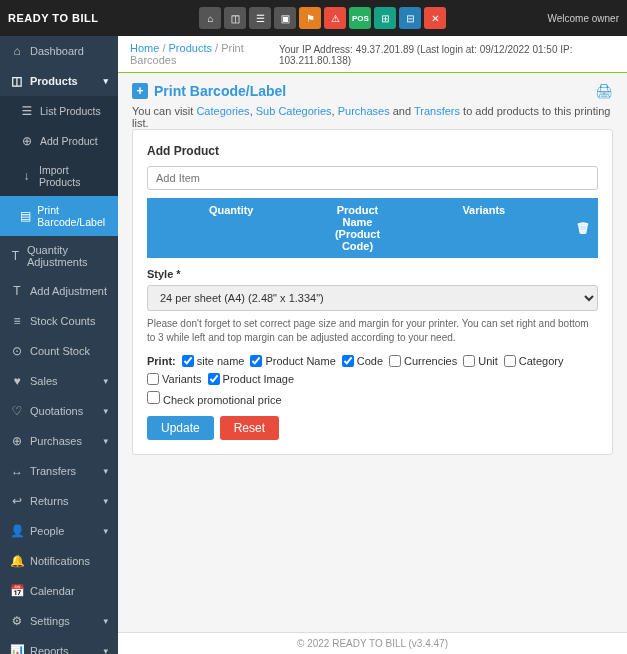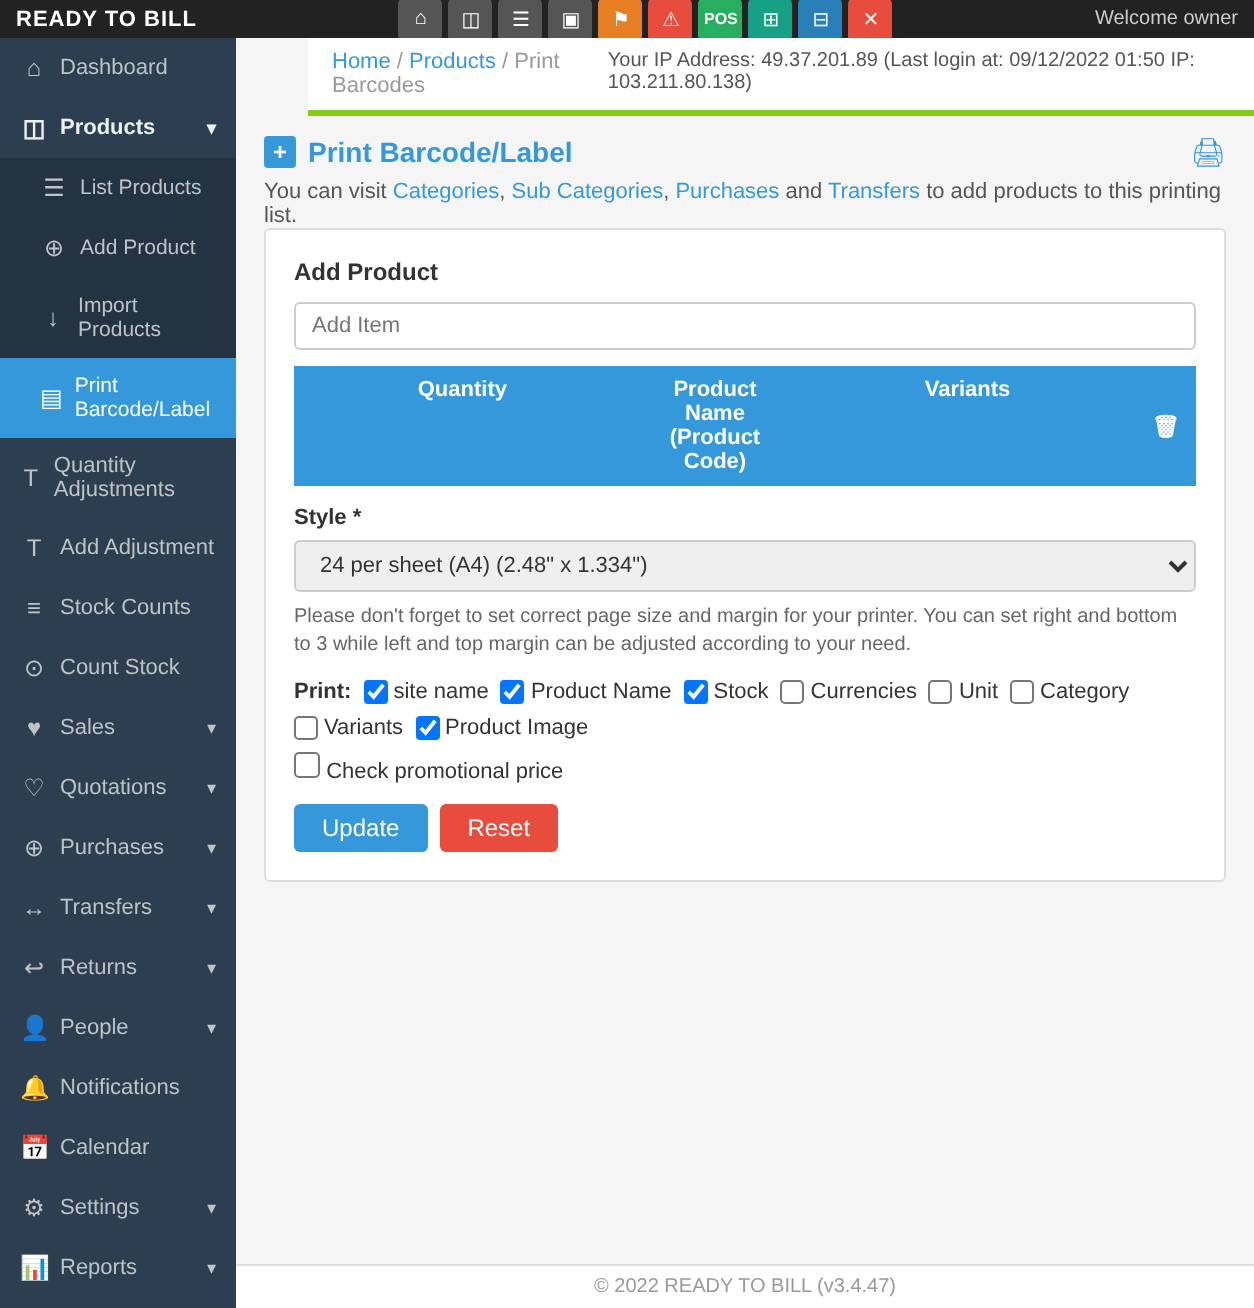--- a/index.html
+++ b/index.html
@@ -1,21 +1,21 @@
 <!DOCTYPE html>
 <html><head>
   <meta charset="utf-8">
   <style>
     * { box-sizing: border-box; margin: 0; padding: 0; }
     body { font-family: Arial, sans-serif; font-size: 12px; background: #f0f0f0; display: flex; flex-direction: column; height: 654px; width: 627px; overflow: hidden; }
 
     
     .topbar {
       background: #222;
-      height: 19px;
+      height: 36px;
       display: flex;
       align-items: center;
       justify-content: space-between;
       padding: 0 8px;
       flex-shrink: 0;
     }
     .topbar-brand {
       color: #fff;
       font-weight: bold;
       font-size: 11px;
@@ -86,27 +86,26 @@
       flex: 1;
       display: flex;
       flex-direction: column;
       overflow: hidden;
       background: #f5f5f5;
     }
 
     
     .subheader {
       background: #fff;
-      border-bottom: 3px solid #84cc16;
+      border-bottom: 1px solid #84cc16;
       padding: 6px 12px;
       display: flex;
       justify-content: space-between;
-      align-items: flex-start;
+      align-items: flex-end;
       flex-shrink: 0;
-      margin-left: 36px;
     }
     .breadcrumb {
       font-size: 11px;
       color: #666;
     }
     .breadcrumb a { color: #3498db; text-decoration: none; }
     .breadcrumb span { color: #999; }
     .ip-info { font-size: 10px; color: #555; }
 
     
@@ -446,21 +445,21 @@
           <label>
             <input type="checkbox" checked="" style="">
             <span>site name</span>
           </label>
           <label>
             <input type="checkbox" checked="" style="">
             <span>Product Name</span>
           </label>
           <label>
             <input type="checkbox" checked="" style="">
-            <span>Stock</span>
+            <span>Code</span>
           </label>
           <label>
             <input type="checkbox" style="">
             <span>Currencies</span>
           </label>
           <label>
             <input type="checkbox" style="">
             <span>Unit</span>
           </label>
           <label>

